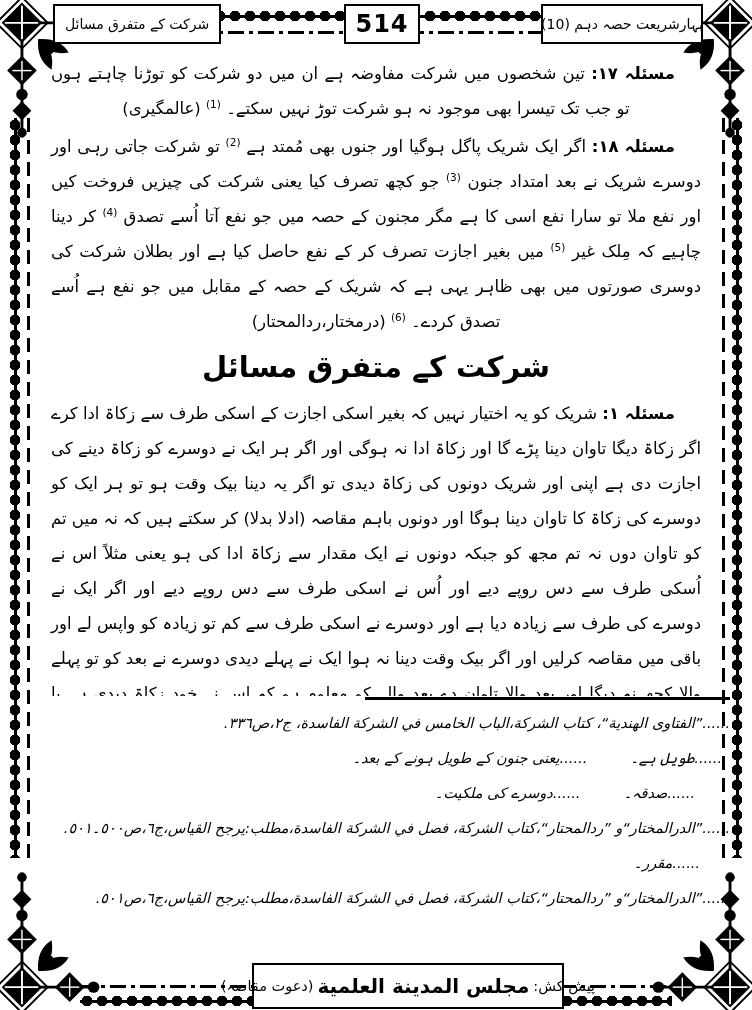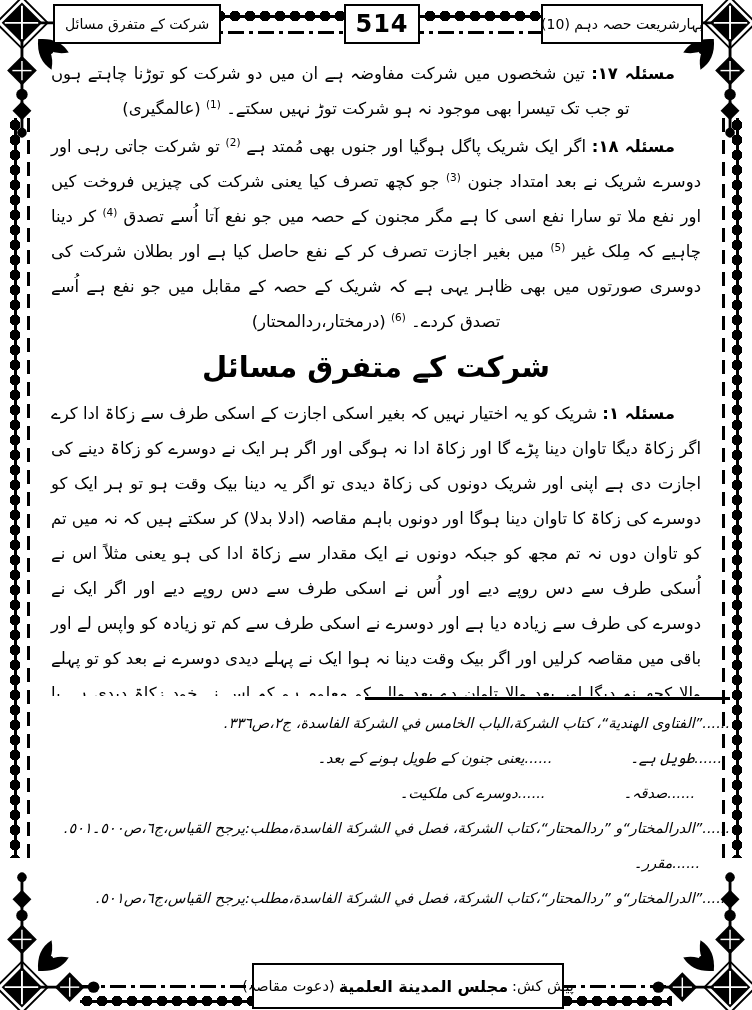--- a/index.html
+++ b/index.html
@@ -64,32 +64,32 @@
   .mas-label{font-weight:bold;}
   sup{font-size:10.5px;line-height:0;}
   .section-heading{
     direction:rtl;text-align:center;font-weight:bold;font-size:29px;
     margin:11px 0 12px;
   }
   
   .footnotes{position:absolute;top:697px;left:42px;right:22px;z-index:2;}
   .fn-sep{height:3px;background:#000;width:365px;margin:0 0 6px auto;margin-right:0;margin-left:auto;}
   .fn-row{direction:rtl;text-align:right;font-size:14.5px;line-height:35px;white-space:nowrap;font-style:italic;}
-  .fn-item + .fn-item{margin-right:78px;}
+  .fn-item + .fn-item{margin-right:43px;}
   .pr8{padding-right:8px;}
   .pr30{padding-right:30px;}
   .pr35{padding-right:35px;}
   
   .footer-box{
     position:absolute;top:963px;left:252px;width:308px;height:42px;
     background:#fff;border:2.5px solid #000;z-index:2;
     display:flex;align-items:center;justify-content:center;
     direction:rtl;white-space:nowrap;font-size:14.5px;
   }
-  .footer-box .madani-name{font-weight:bold;font-size:16px;margin:0 4px;}
+  .footer-box .madani-name{font-weight:bold;font-size:20px;margin:0 4px;}
 </style>
 </head>
 <body>
 
 <div class="chain-h" style="top:9px;left:78px;right:78px;"></div>
 <div class="dashdot-h" style="top:31px;left:78px;right:78px;"></div>
 
 <div class="dashdot-h" style="top:985px;left:80px;right:80px;"></div>
 <div class="chain-h" style="top:994px;left:80px;right:80px;"></div>
 

